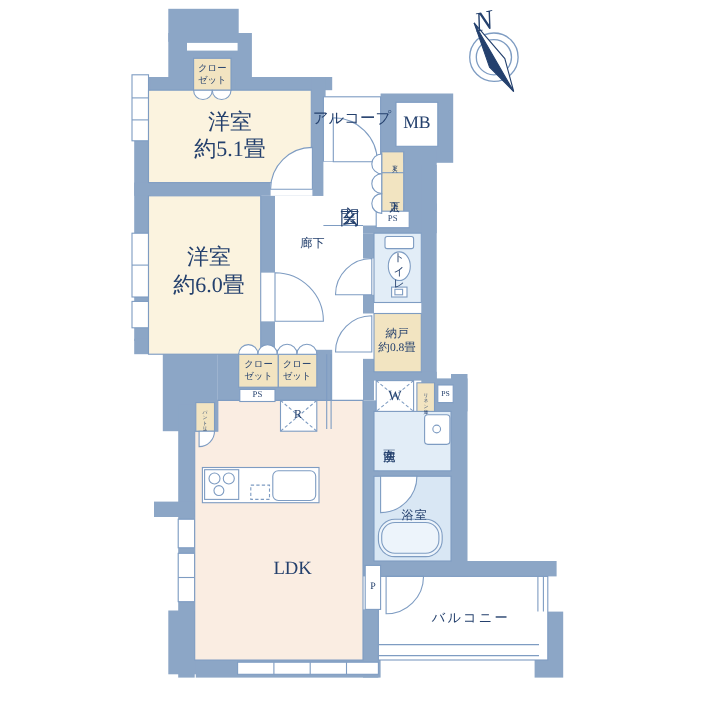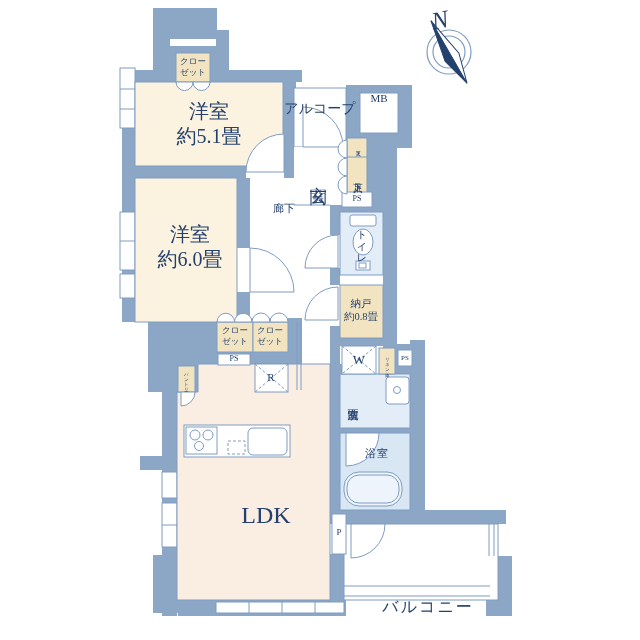--- a/index.html
+++ b/index.html
@@ -192,35 +192,35 @@
     </g>
   </g>
 </svg>
 
 <div class="lbl" style="left:193px;top:67px;font-size:8.5px;"><span>クロー</span><br><span>ゼット</span></div>
 
 <div class="lbl" style="left:209px;top:124px;font-size:20px;"><span>洋室</span><br><span>約5.1畳</span></div>
 
 <div class="lbl" style="left:190px;top:247px;font-size:20px;"><span>洋室</span><br><span>約6.0畳</span></div>
 
-<div class="lbl" style="left:266px;top:515px;font-size:22px;line-height:1.35;"><span style="font-size:24px;">LDK</span><br></div>
+<div class="lbl" style="left:266px;top:515px;font-size:22px;line-height:1.35;"><span style="font-size:17px;">LDK</span><br></div>
 
 <div class="lbl" style="left:320px;top:109px;font-size:14px;">アルコープ</div>
 
-<div class="lbl" style="left:379px;top:99px;font-size:11px;">MB</div>
+<div class="lbl" style="left:379px;top:112px;font-size:16px;">MB</div>
 
 <div class="lbl v" style="left:318px;top:176px;font-size:17px;letter-spacing:3px;">玄関</div>
 
 <div class="lbl v" style="left:357px;top:147px;font-size:5px;">下足入</div>
 
 <div class="lbl v" style="left:357px;top:176px;font-size:9.5px;">下足入</div>
 
 <div class="lbl" style="left:357px;top:199px;font-size:8px;">PS</div>
 
-<div class="lbl" style="left:284px;top:209px;font-size:11px;">廊下</div>
+<div class="lbl" style="left:284px;top:222px;font-size:11px;">廊下</div>
 
 <div class="lbl v" style="left:361px;top:241px;font-size:10px;letter-spacing:1px;">トイレ</div>
 
 <div class="lbl" style="left:361px;top:311px;font-size:10.5px;line-height:1.2;font-family:Liberation Serif, serif;"><span>納戸</span><br><span>約0.8畳</span></div>
 
 <div class="lbl" style="left:359px;top:360px;font-size:13px;">W</div>
 
 <div class="lbl v" style="left:387px;top:361px;font-size:4.5px;">リネン庫</div>
 
 <div class="lbl" style="left:405px;top:358px;font-size:7px;">PS</div>
@@ -230,21 +230,21 @@
 <div class="lbl" style="left:270px;top:336px;font-size:8.5px;"><span>クロー</span><br><span>ゼット</span></div>
 
 <div class="lbl" style="left:234px;top:359px;font-size:8px;">PS</div>
 
 <div class="lbl v" style="left:186px;top:379px;font-size:4.5px;">パントリー</div>
 
 <div class="lbl" style="left:271px;top:378px;font-size:11px;">R</div>
 
 <div class="lbl v" style="left:352px;top:400px;font-size:11px;">洗面室</div>
 
-<div class="lbl" style="left:377px;top:454px;font-size:11px;letter-spacing:1px;">浴室</div>
+<div class="lbl" style="left:377px;top:470px;font-size:11px;letter-spacing:1px;">浴室</div>
 
 <div class="lbl" style="left:339px;top:533px;font-size:9px;">P</div>
 
-<div class="lbl" style="left:428px;top:562px;font-size:16px;letter-spacing:2px;margin-top:45px;">バルコニー</div>
+<div class="lbl" style="left:428px;top:562px;font-size:12px;letter-spacing:2px;">バルコニー</div>
 
 <div class="lbl" style="left:440px;top:20px;font-size:25px;font-style:italic;transform:translate(-50%,-50%) rotate(-12deg);">N</div>
 
 </div>
 
 </body></html>

